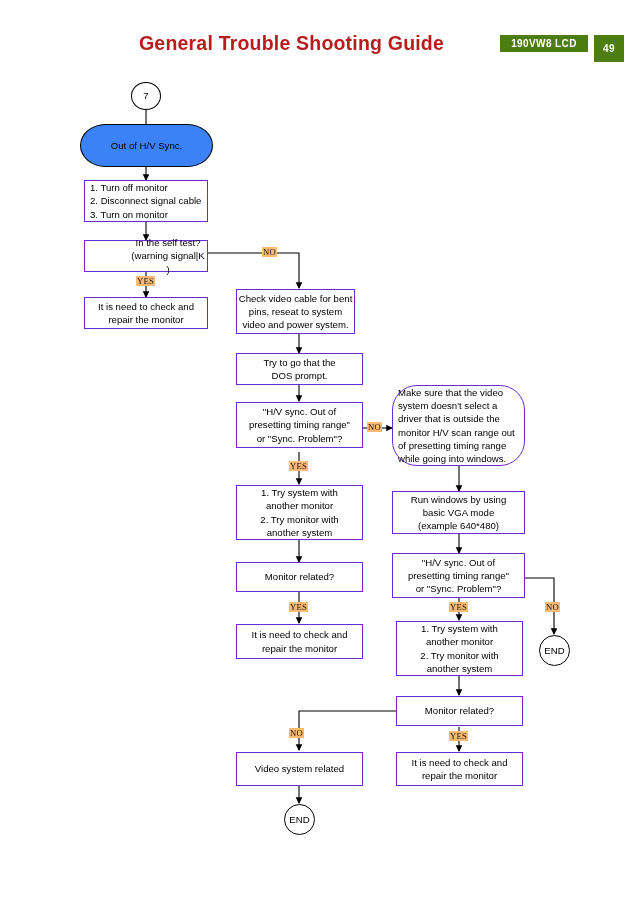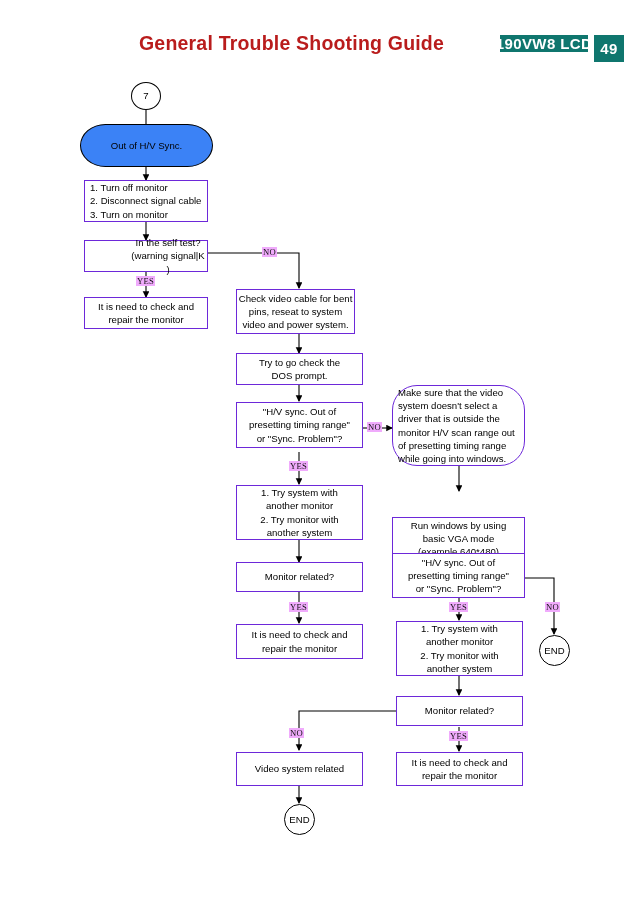--- a/index.html
+++ b/index.html
@@ -25,23 +25,23 @@
     left: 139px;
     top: 32px;
     font-size: 19.5px;
     font-weight: bold;
     letter-spacing: 0.2px;
     color: #b91c1c;
     white-space: nowrap;
   }
   .badge {
     position: absolute;
-    background: #0f766e;
+    background: #4d7c0f;
     color: #ffffff;
-    font-size: 15px;
+    font-size: 10px;
     font-weight: bold;
     letter-spacing: 0.4px;
     display: flex;
     align-items: center;
     justify-content: center;
     white-space: nowrap;
   }
   .badge-model {
     left: 500px;
     top: 35px;
@@ -94,21 +94,21 @@
     border: 1.2px solid #000000;
     background: #ffffff;
     border-radius: 50%;
   }
   .conn-label {
     position: absolute;
     font-family: "Liberation Serif", serif;
     font-size: 8.6px;
     letter-spacing: 0.3px;
     color: #111111;
-    background: #f0abfc;
+    background: #fdba74;
     padding: 0 1px;
     white-space: nowrap;
   }
   .inner { display: block; white-space: pre-line; }
 </style>
 </head>
 <body>
 
 <div id="page">
 
@@ -188,21 +188,21 @@
 repair the monitor</span>
   </div>
 
   <div class="node box" style="left:236px; top:289px; width:119px; height:45px;">
     <span class="inner">Check video cable for bent
 pins, reseat to system
 video and power system.</span>
   </div>
 
   <div class="node box" style="left:236px; top:353px; width:127px; height:32px;">
-    <span class="inner">Try to go check the
+    <span class="inner">Try to go that the
 DOS prompt.</span>
   </div>
 
   <div class="node box" style="left:236px; top:402px; width:127px; height:46px;">
     <span class="inner">"H/V sync. Out of
 presetting timing range"
 or "Sync. Problem"?</span>
   </div>
 
   <div class="node box box-left" style="left:392px; top:385px; width:133px; height:81px;border-radius:25px;">
@@ -214,21 +214,21 @@
 while going into windows.</span>
   </div>
 
   <div class="node box" style="left:236px; top:485px; width:127px; height:55px;">
     <span class="inner">1. Try system with
 another monitor
 2. Try monitor with
 another system</span>
   </div>
 
-  <div class="node box" style="left:392px; top:491px; width:133px; height:43px;margin-top:26px;">
+  <div class="node box" style="left:392px; top:491px; width:133px; height:43px;">
     <span class="inner">Run windows by using
 basic VGA mode
 (example 640*480)</span>
   </div>
 
   <div class="node box" style="left:236px; top:562px; width:127px; height:30px;">
     <span class="inner">Monitor related?</span>
   </div>
 
   <div class="node box" style="left:392px; top:553px; width:133px; height:45px;">

